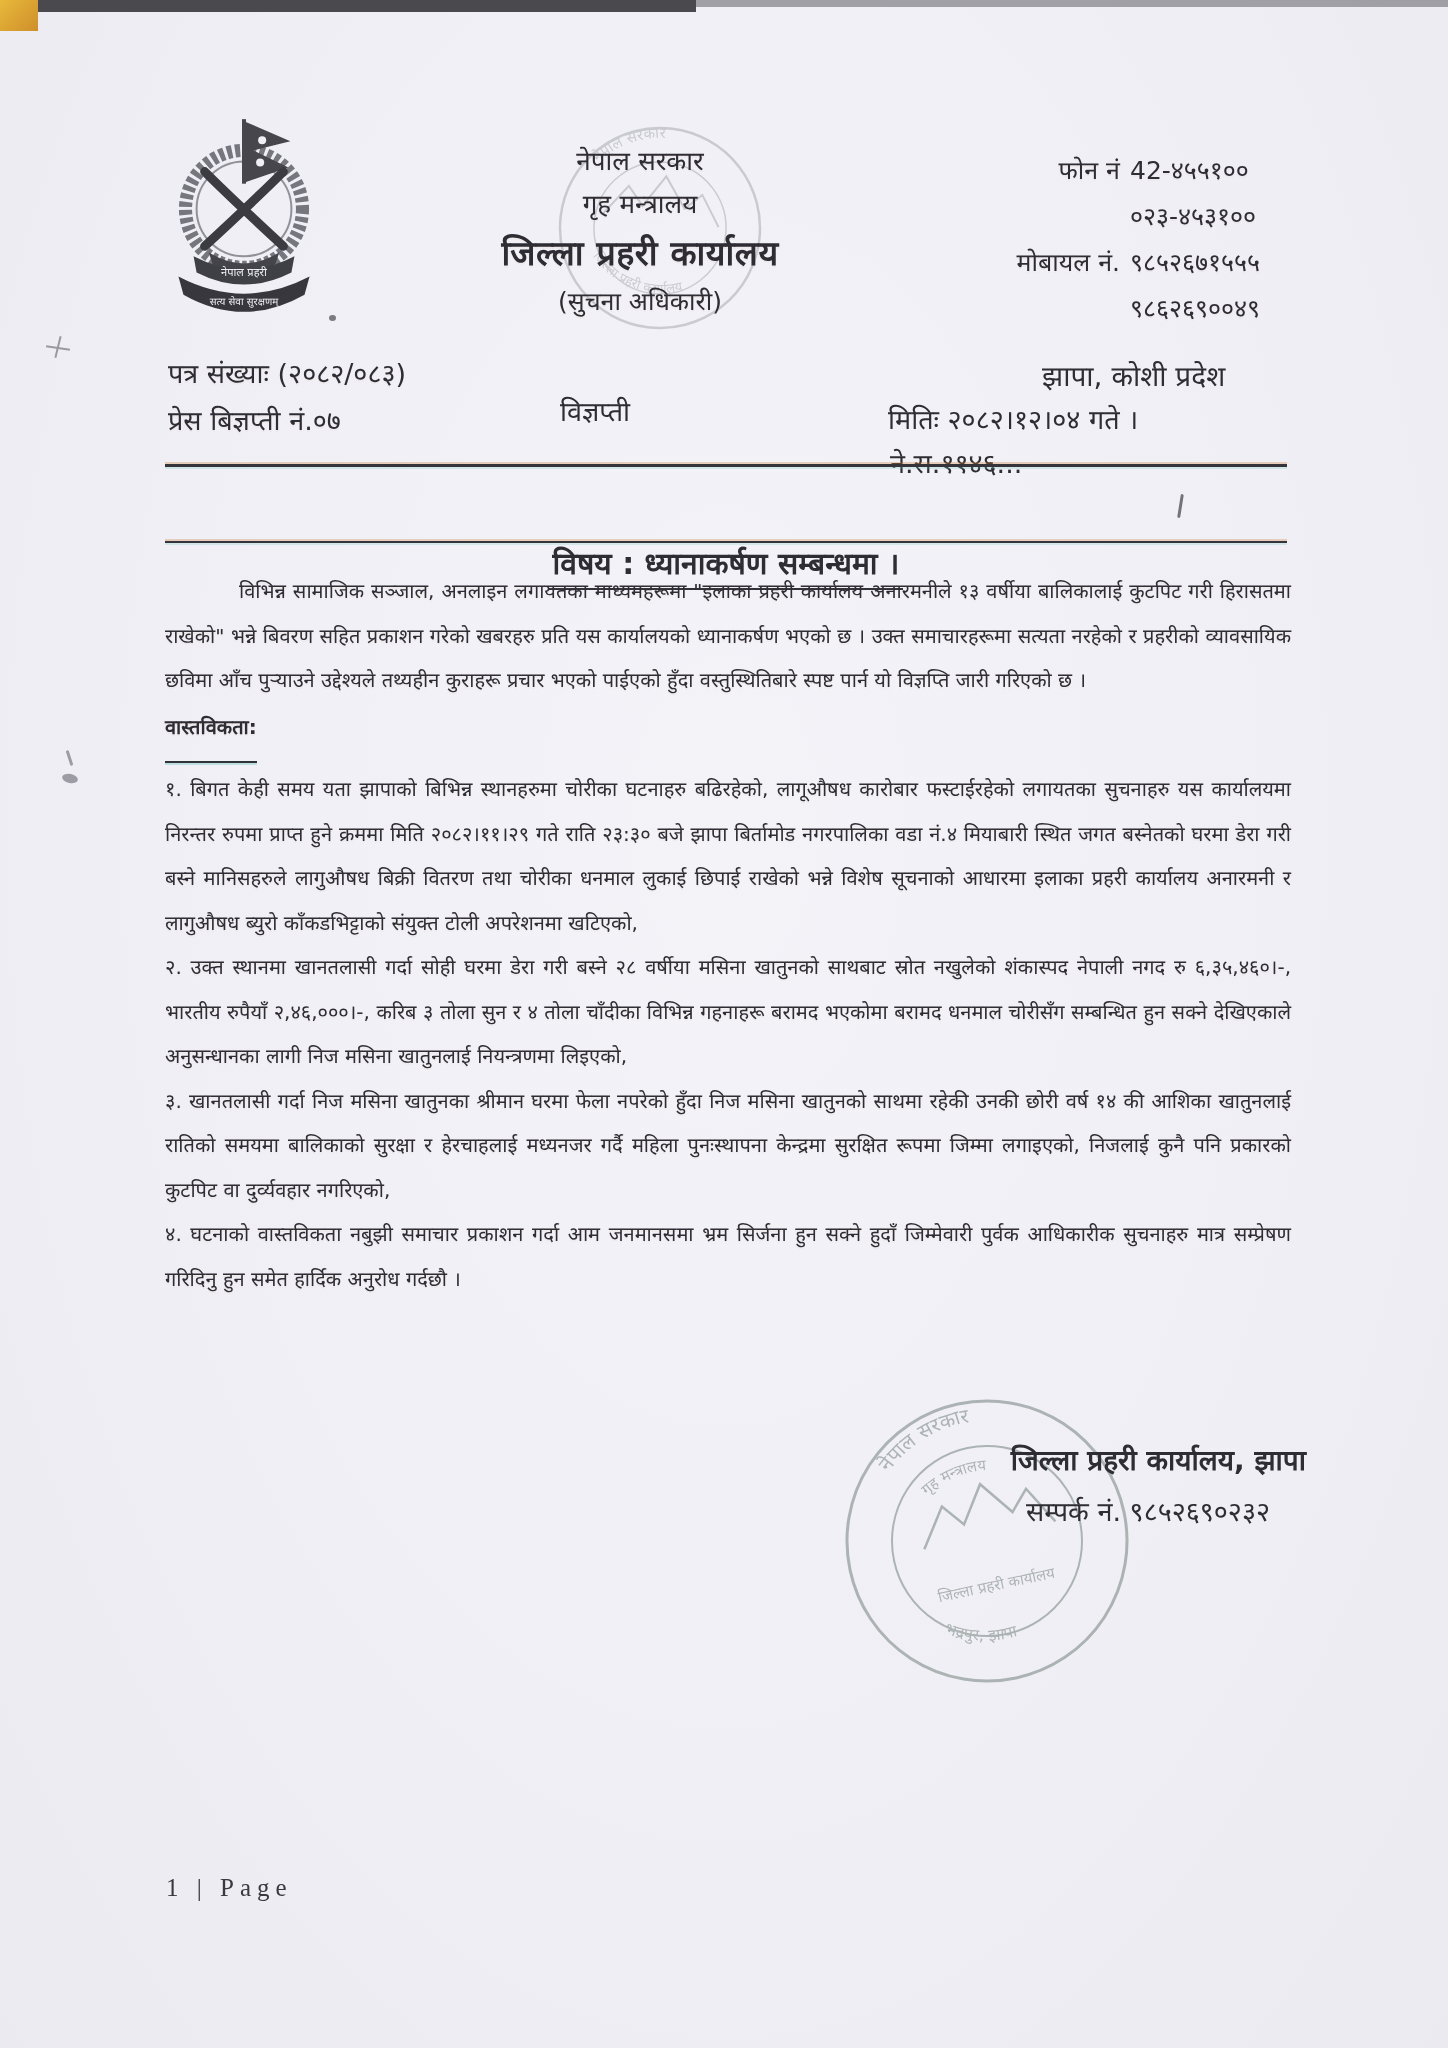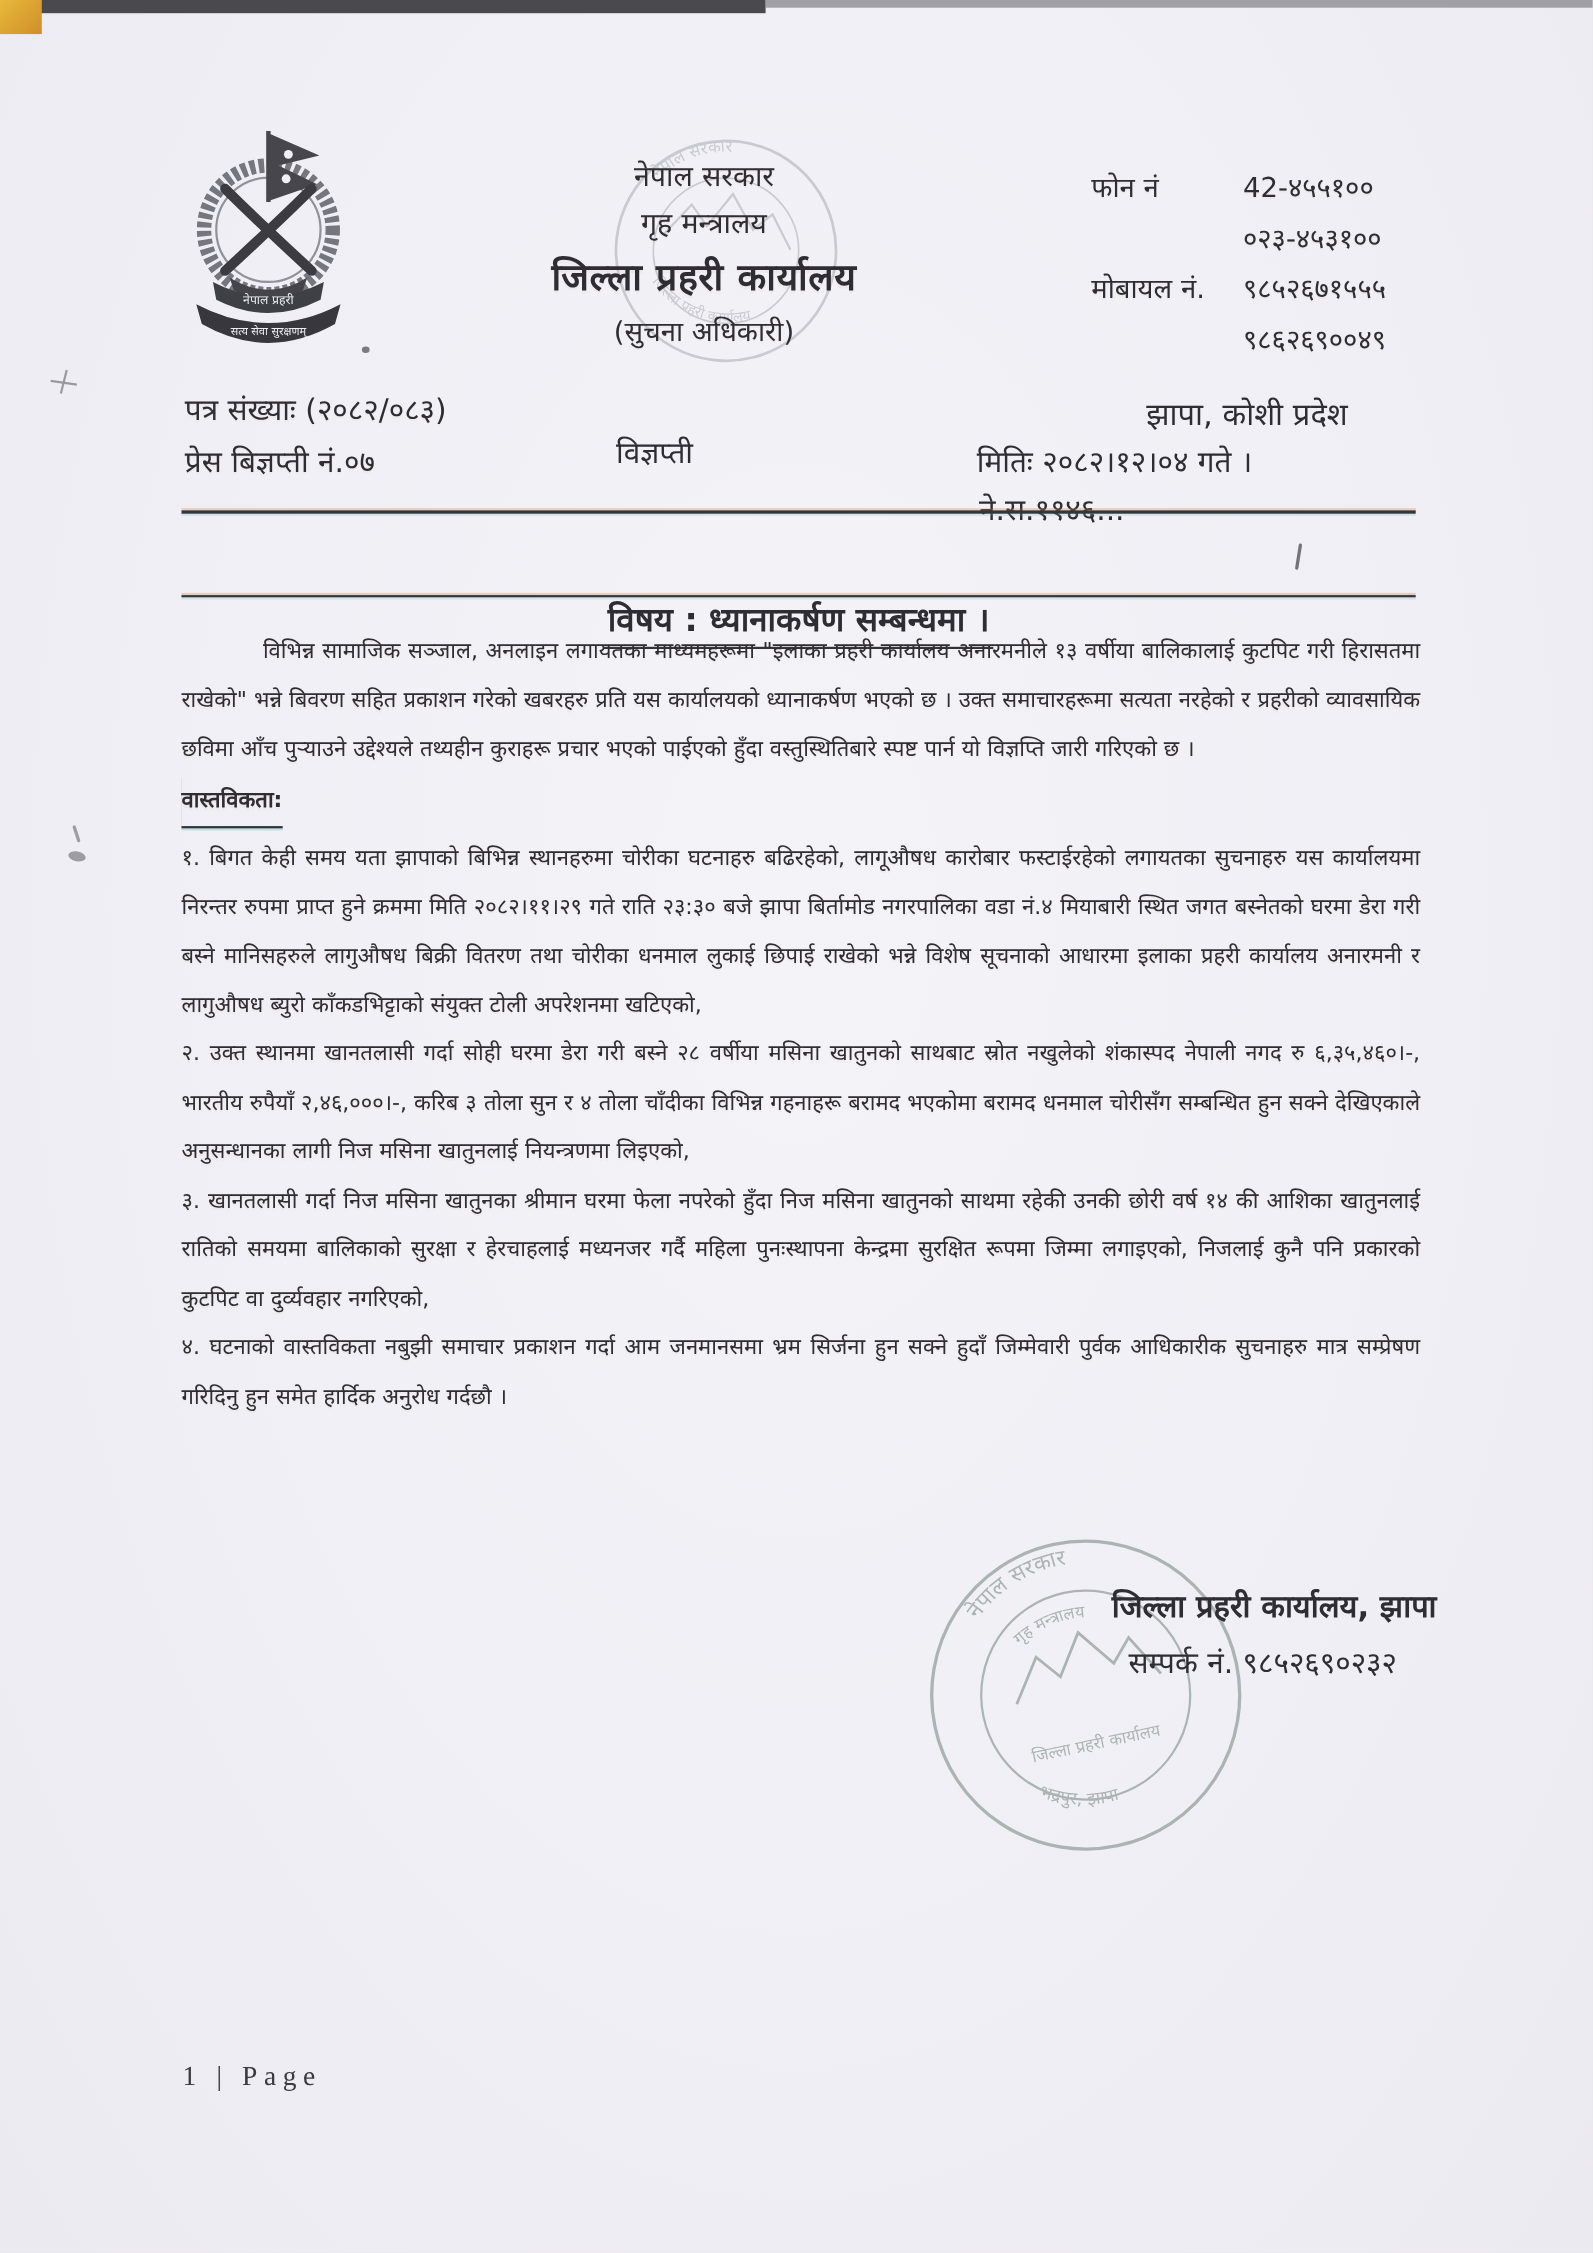--- a/index.html
+++ b/index.html
@@ -30,42 +30,42 @@
   .emblem{position:absolute;left:148px;top:103px;width:192px;height:232px;}
 
   .head-center{position:absolute;left:420px;top:140px;width:440px;text-align:center;}
   .head-center .gov{font-size:26px;line-height:42px;}
   .head-center .min{font-size:26px;line-height:44px;}
   .head-center .off{font-size:34px;line-height:54px;font-weight:bold;letter-spacing:.5px;}
   .head-center .sub{font-size:25px;line-height:44px;}
   .head-stamp{position:absolute;left:540px;top:108px;width:240px;height:240px;opacity:.33;}
 
   .contact{position:absolute;left:992px;top:148px;display:grid;grid-template-columns:128px auto;column-gap:10px;font-size:25px;line-height:46px;}
-  .contact .lbl{text-align:left;}
+  .contact .lbl{text-align:right;}
   .contact .val{text-align:left;}
 
   .ref-left{position:absolute;left:168px;top:350px;font-size:27px;line-height:47px;}
   .notice-type{position:absolute;left:560px;top:392px;width:280px;text-align:left;font-size:27px;}
   .meta-loc{position:absolute;left:1042px;top:356px;font-size:28px;}
   .meta-date{position:absolute;left:888px;top:400px;font-size:27px;}
   .meta-ref{position:absolute;left:890px;top:444px;font-size:27px;}
 
   .rule{position:absolute;left:165px;width:1122px;background:#35343b;
         box-shadow:0 -2px 0 rgba(205,125,52,.30), 0 2px 0 rgba(96,196,188,.22);}
   .rule-1{top:464px;height:3px;}
   .rule-2{top:541px;height:2px;}
 
   .subject-wrap{position:absolute;left:165px;top:494px;width:1122px;text-align:center;margin-top:48px;}
   .subject{display:inline-block;font-size:30px;font-weight:bold;border-bottom:2px solid #323138;padding:0 4px 5px 4px;}
 
   .body-text{position:absolute;left:165px;top:569px;width:1126px;font-size:20px;line-height:44.5px;text-align:justify;}
   .body-text p{margin:0;}
   .body-text .intro{text-indent:74px;}
   .reality{display:inline-block;font-weight:bold;border-bottom:2.5px solid #2f3236;
-           box-shadow:0 2px 0 rgba(96,196,188,.35);margin:2px 0 4px 0;padding-bottom:2px;}
+           box-shadow:0 2px 0 rgba(96,196,188,.35);margin:2px 0 4px 0;padding-bottom:12px;}
 
   .sig-office{position:absolute;right:142px;top:1440px;font-size:28px;font-weight:600;}
   .sig-contact{position:absolute;right:178px;top:1492px;font-size:27px;}
   .foot-stamp{position:absolute;left:832px;top:1386px;width:310px;height:310px;opacity:.52;}
 
   .page-footer{position:absolute;left:166px;top:1874px;font-family:"Liberation Serif", serif;
                font-size:25px;letter-spacing:6px;color:#3a3940;}
 
   .chromatic{text-shadow:0 2px 0 rgba(200,130,60,.05);}
   svg text{font-family:"DejaVu Sans", sans-serif;}

